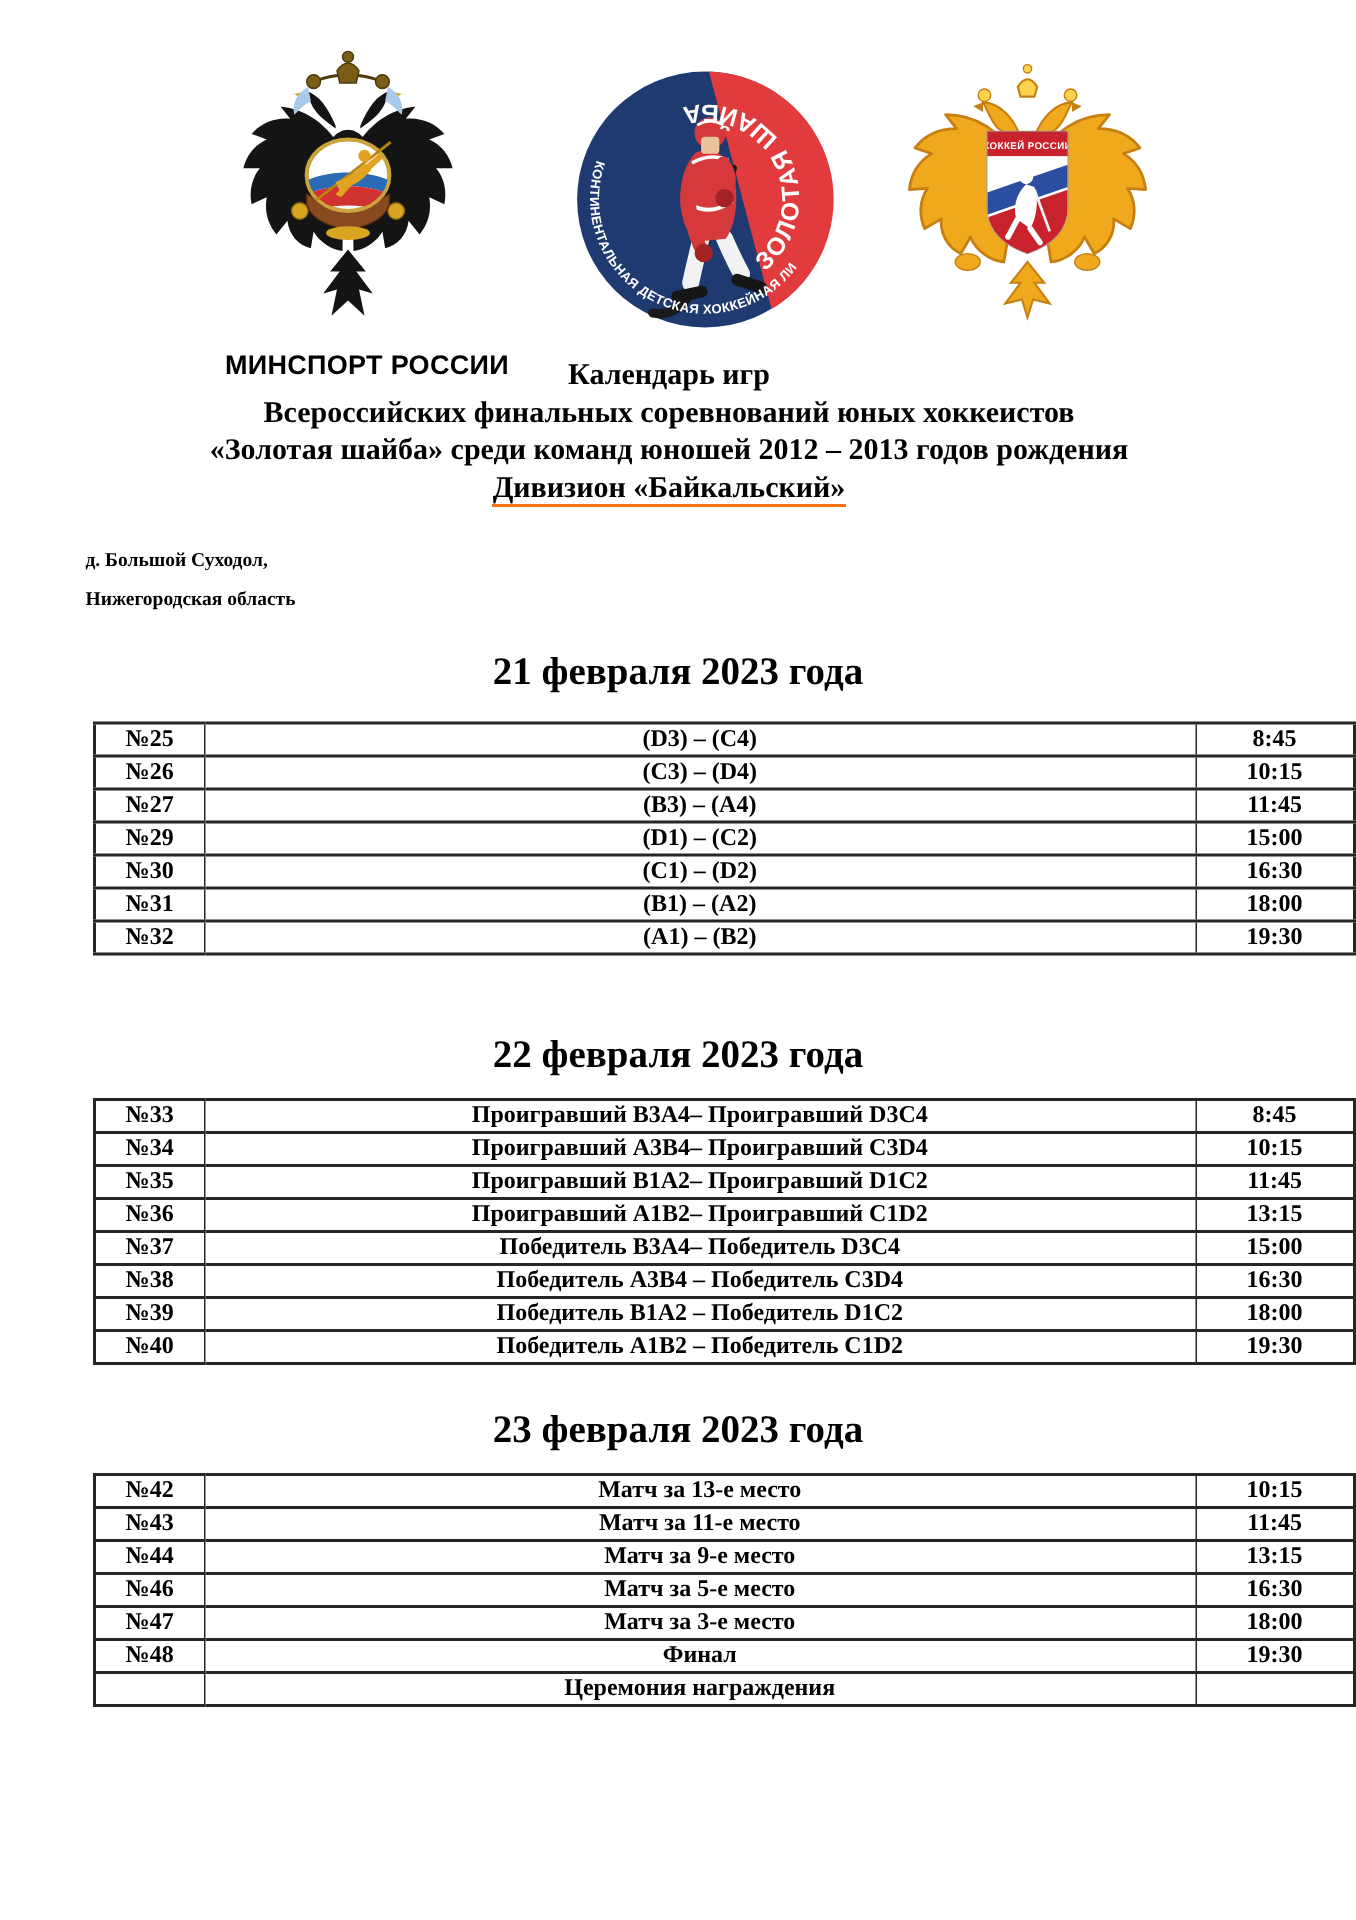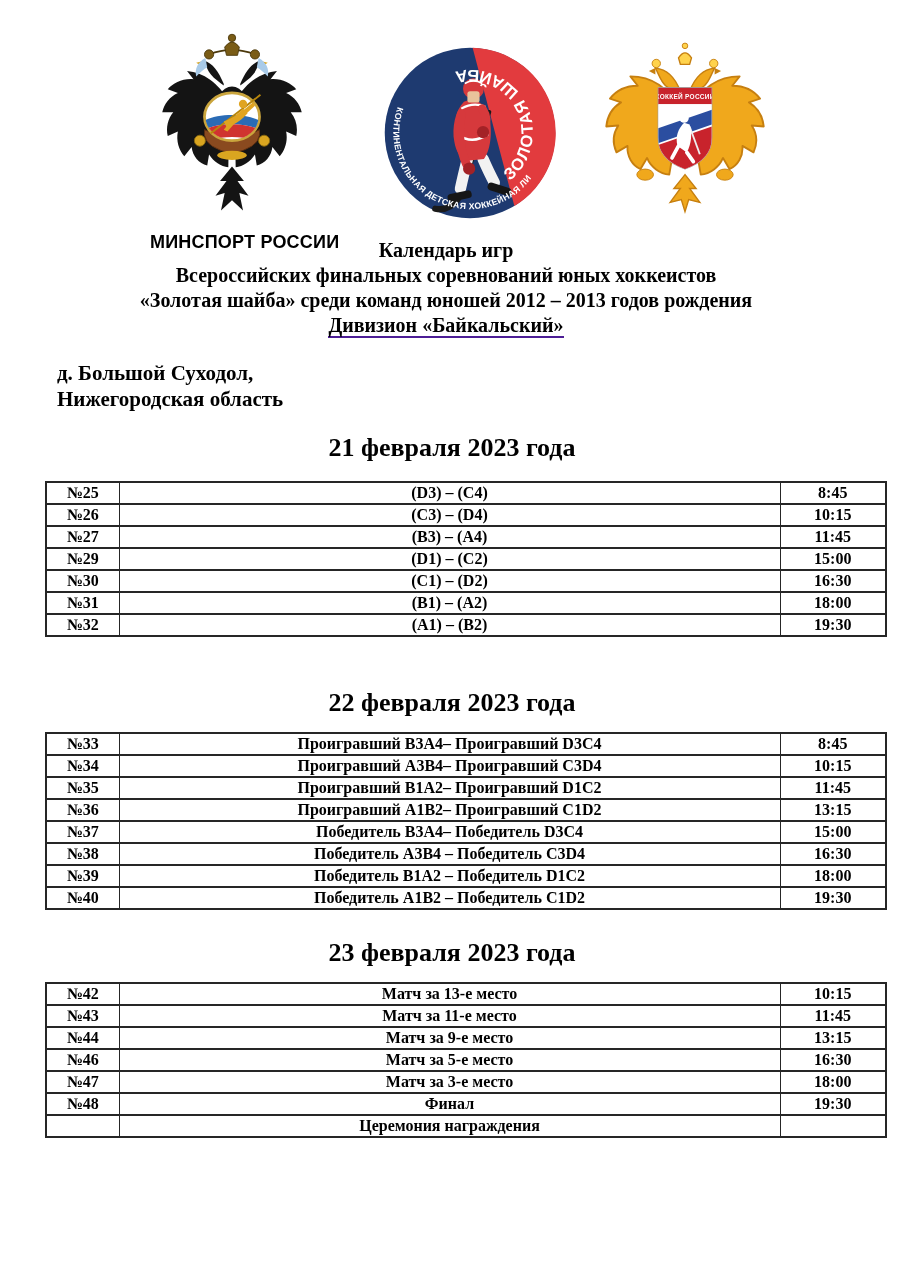--- a/index.html
+++ b/index.html
@@ -7,27 +7,27 @@
         font-family:"Liberation Serif",serif;color:#000;overflow:hidden}
   
   .logo-minsport{position:absolute;left:150px;top:28px;width:164px;text-align:center}
   .minsport-label{font-family:"Liberation Sans",sans-serif;font-weight:bold;font-size:18px;
                   letter-spacing:.2px;margin-top:4px;white-space:nowrap}
   .logo-shayba{position:absolute;left:383px;top:46px}
   .logo-hockey{position:absolute;left:597px;top:31px}
   
   .title{position:absolute;top:238px;left:0;width:892px;text-align:center;
          font-weight:bold;font-size:20px;line-height:25px}
-  .title .u{display:inline-block;border-bottom:2px solid #4c1d95;line-height:22px}
+  .title .u{display:inline-block;border-bottom:2px solid #f97316;line-height:22px}
   .info{position:absolute;top:360px;left:57px;width:803px;display:flex;
         justify-content:space-between;align-items:center;font-weight:bold;
-        font-size:21px;line-height:26px}
+        font-size:13px;line-height:26px}
   .sec-h{position:absolute;left:0;width:904px;text-align:center;font-weight:bold;font-size:26px}
   
-  .twrap{position:absolute;left:45px;width:690px}
+  .twrap{position:absolute;left:62px;width:690px}
   table.sched{border-collapse:collapse;width:840px;table-layout:fixed;border:2px solid #262626}
   table.sched td{border:1px solid #262626;border-top-width:2px;border-bottom-width:2px;
                  height:20px;padding:0 3px;text-align:center;vertical-align:middle;
                  font-weight:bold;font-size:16px;white-space:nowrap;overflow:hidden}
   td.cm{}
 </style>
 </head>
 <body>
 
 <div class="page">

